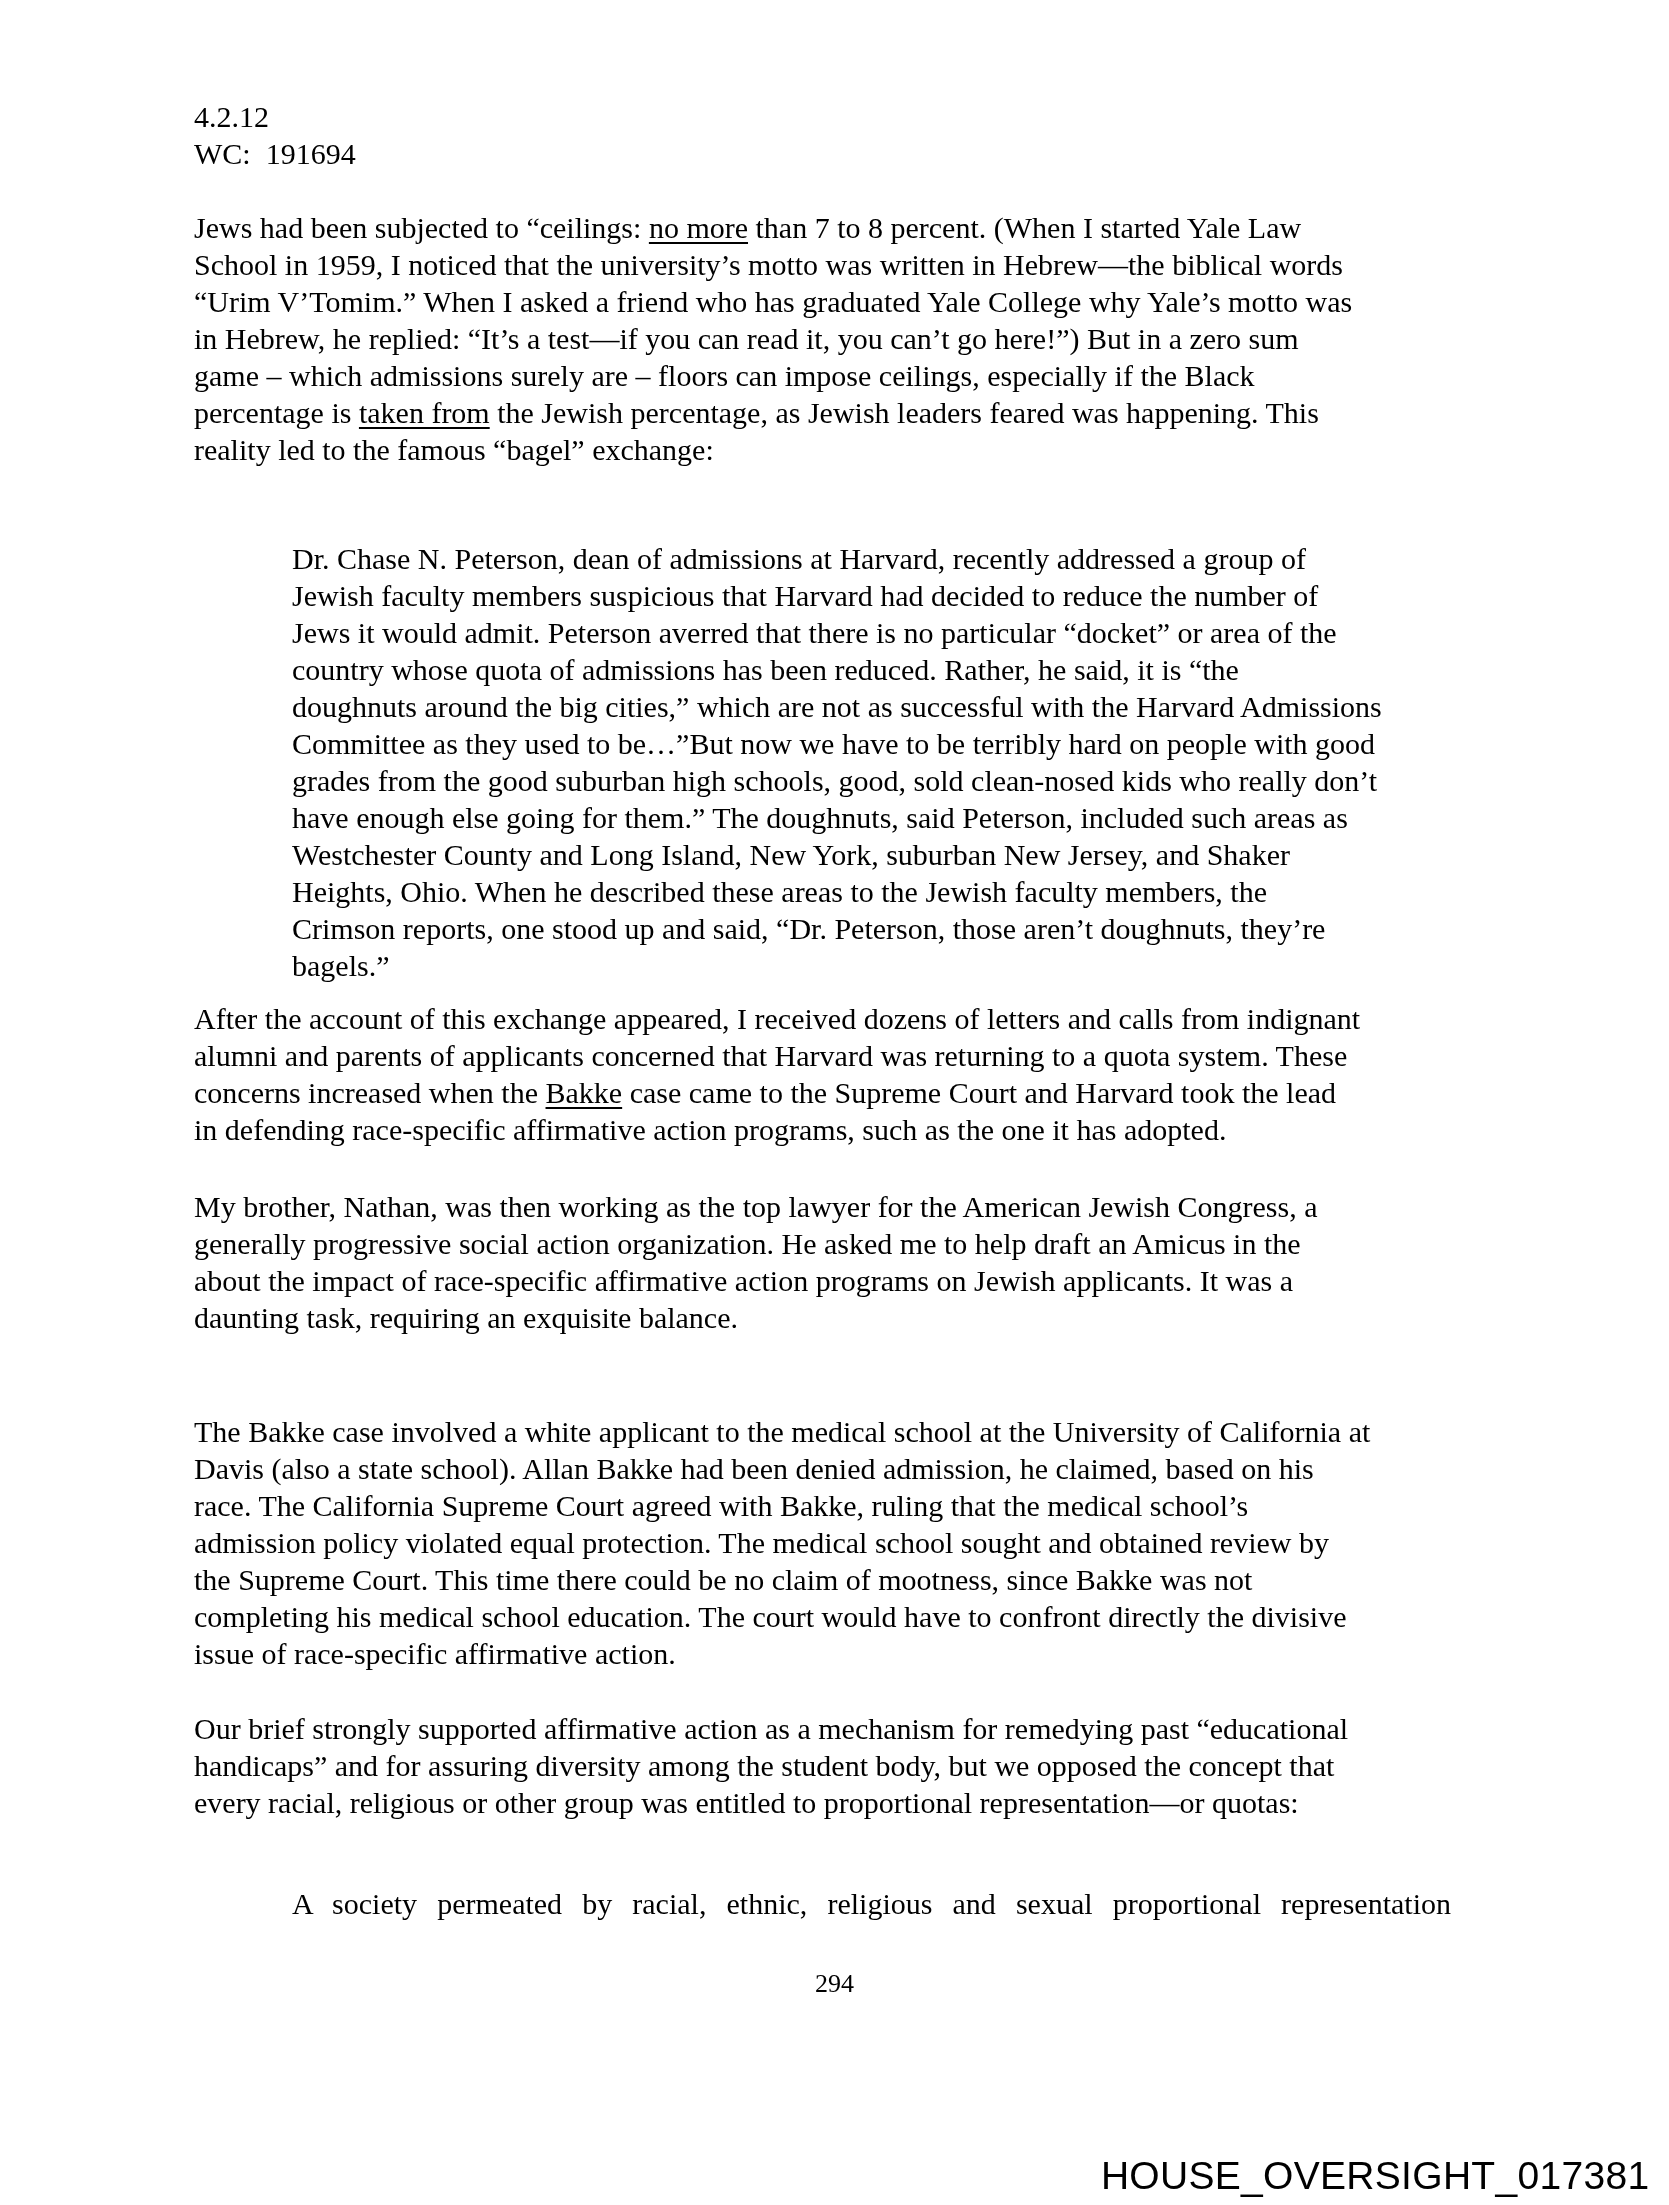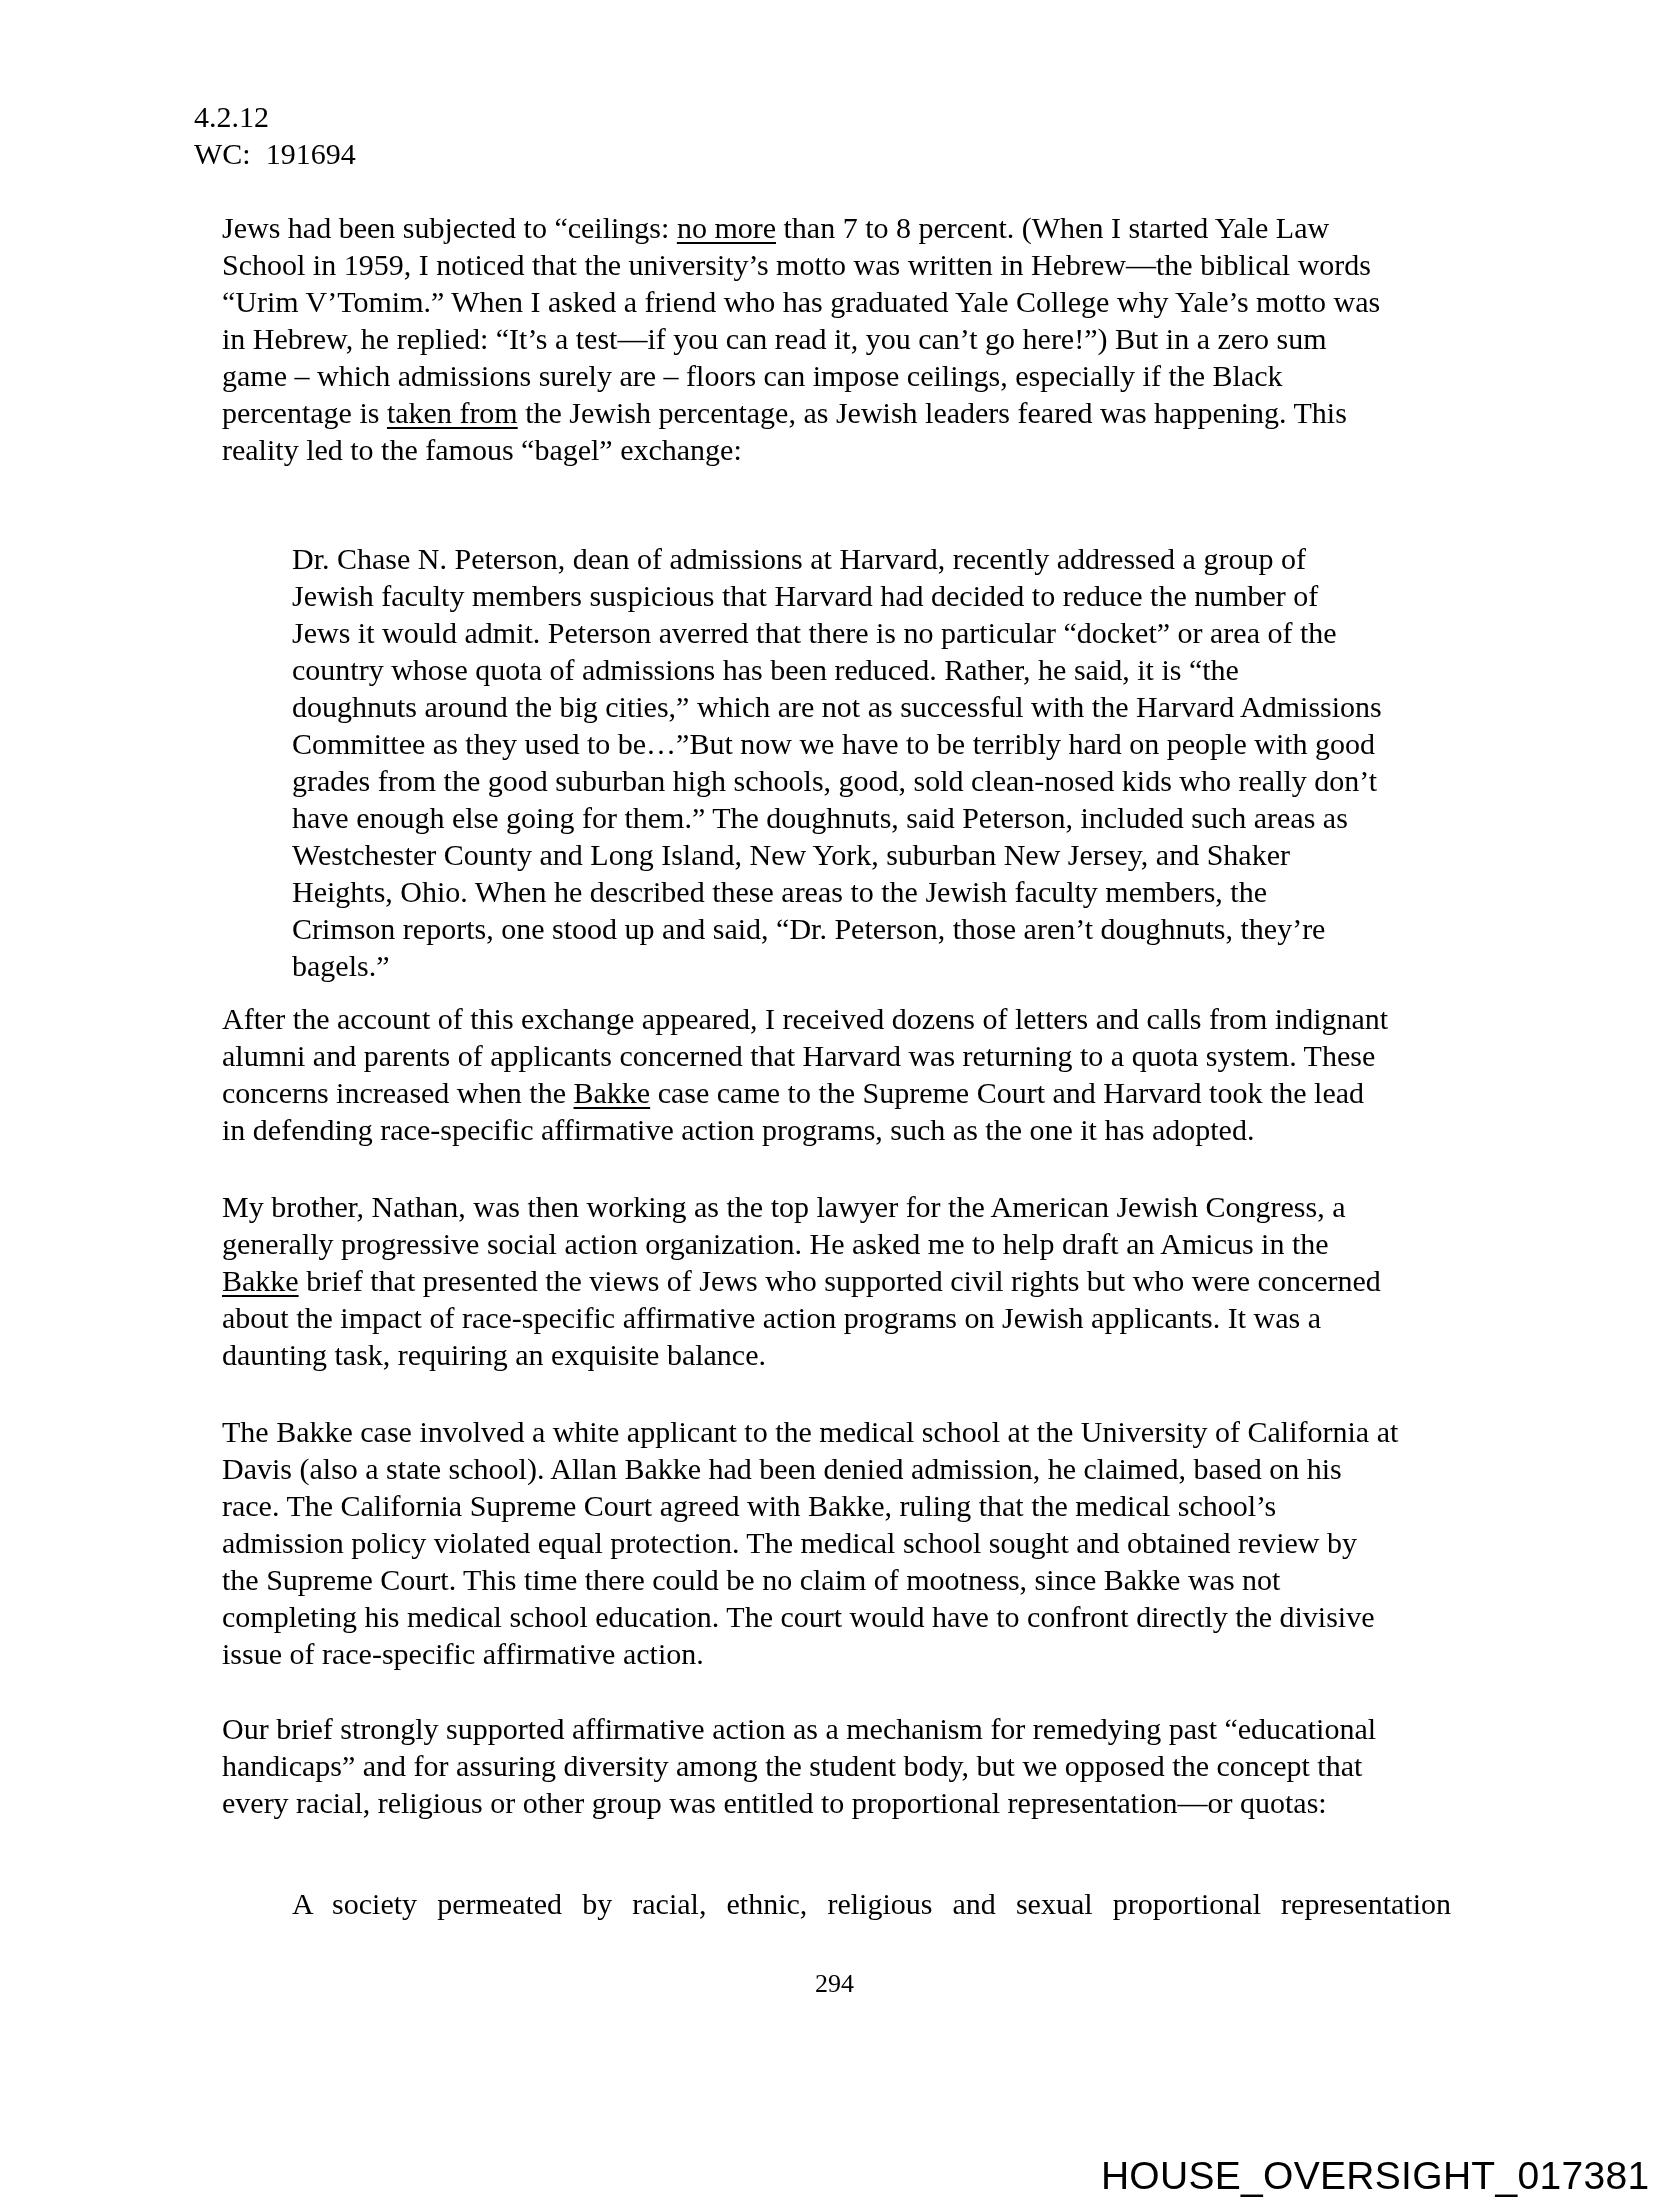--- a/index.html
+++ b/index.html
@@ -33,21 +33,20 @@
     }
     .header div {
       font-size: 30px;
       line-height: 37px;
       white-space: pre;
     }
     .para {
       position: absolute;
       left: 194px;
       width: 1283px;
-      margin-left: 28px;
     }
     .quote {
       position: absolute;
       left: 292px;
       width: 1172px;
     }
     .line {
       display: block;
       white-space: nowrap;
     }
@@ -119,21 +118,20 @@
   <div class="para text" style="top:1000px;">
     <span class="line"><span>After the account of this exchange appeared, I received dozens of letters and calls from indignant</span></span>
     <span class="line"><span>alumni and parents of applicants concerned that Harvard was returning to a quota system.  These</span></span>
     <span class="line"><span>concerns increased when the </span><u>Bakke</u><span> case came to the Supreme Court and Harvard took the lead</span></span>
     <span class="line"><span>in defending race-specific affirmative action programs, such as the one it has adopted.</span></span>
   </div>
 
   <div class="para text" style="top:1188px;">
     <span class="line"><span>My brother, Nathan, was then working as the top lawyer for the American Jewish Congress, a</span></span>
     <span class="line"><span>generally progressive social action organization.  He asked me to help draft an Amicus in the</span></span>
-    <span class="line"><span></span><u>Bakke</u><span> brief that presented the views of Jews who supported civil rights but who were concerned</span></span>
     <span class="line"><span>about the impact of race-specific affirmative action programs on Jewish applicants. It was a</span></span>
     <span class="line"><span>daunting task, requiring an exquisite balance.</span></span>
   </div>
 
   <div class="para text" style="top:1413px;">
     <span class="line"><span>The Bakke case involved a white applicant to the medical school at the University of California at</span></span>
     <span class="line"><span>Davis (also a state school).  Allan Bakke had been denied admission, he claimed, based on his</span></span>
     <span class="line"><span>race.  The California Supreme Court agreed with Bakke, ruling that the medical school’s</span></span>
     <span class="line"><span>admission policy violated equal protection.  The medical school sought and obtained review by</span></span>
     <span class="line"><span>the Supreme Court.  This time there could be no claim of mootness, since Bakke was not</span></span>

